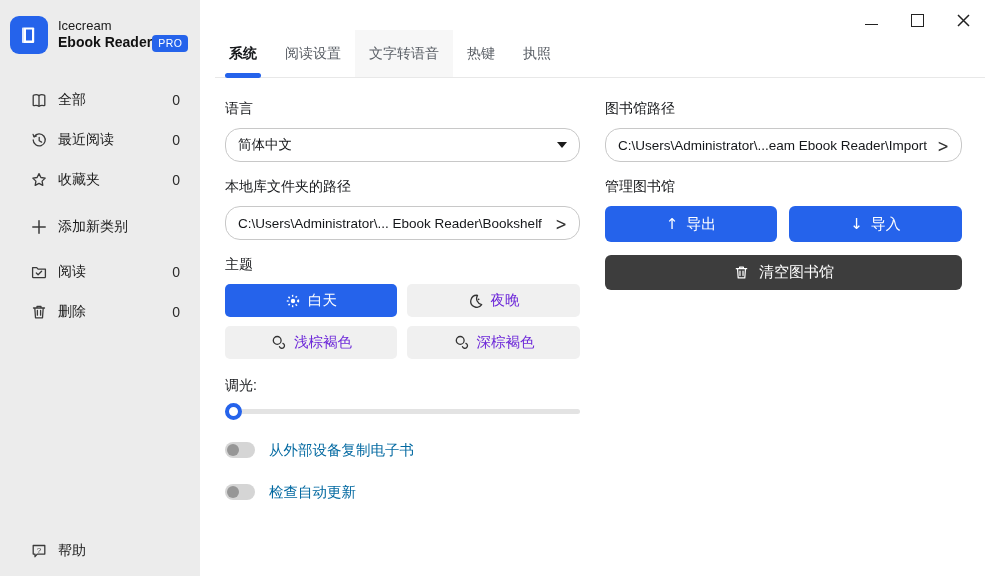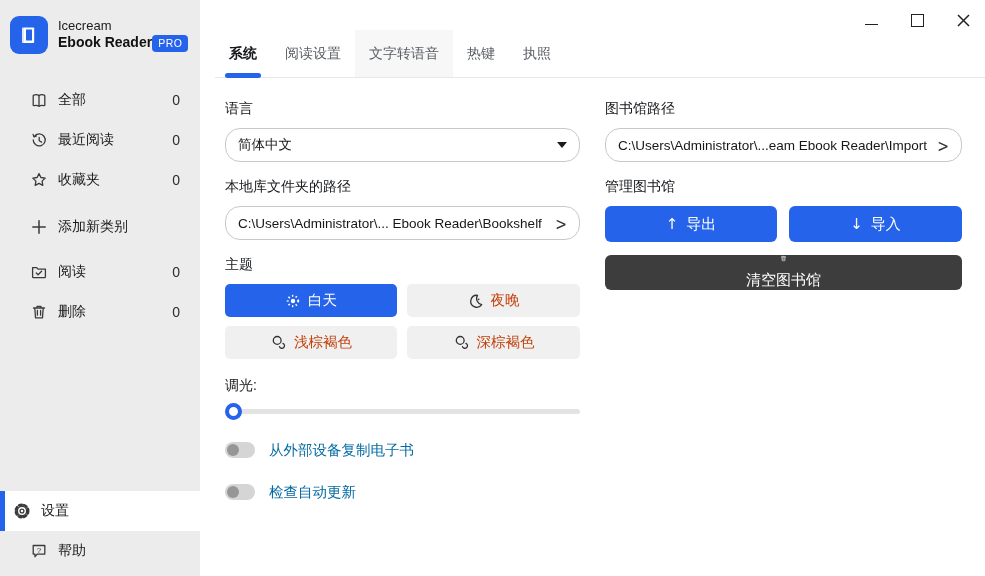--- a/index.html
+++ b/index.html
@@ -48,38 +48,38 @@
   .col-right { position:absolute; left:380px; top:0; width:357px; }
 
   .field-label { font-size:14px; color:#15171a; height:16px; line-height:16px; margin-bottom:12px; }
   .input-box { height:34px; border:1px solid #c8c8c8; border-radius:15px; background:#fff; display:flex; align-items:center; padding:0 12px; font-size:13.5px; color:#15171a; cursor:pointer; }
   .input-box .val { white-space:nowrap; overflow:hidden; }
   .caret-down { margin-left:auto; width:0; height:0; border-left:5px solid transparent; border-right:5px solid transparent; border-top:6px solid #1b1b1b; }
   .chevron { margin-left:auto; font-size:14px; color:#333; transform:scaleY(1.3); font-family:"DejaVu Sans",sans-serif; }
   .spacer16 { height:16px; } .spacer18 { height:18px; }
 
   .theme-grid { display:grid; grid-template-columns:172px 173px; gap:9px 10px; }
-  .theme-btn { height:33px; border-radius:5px; background:#f0f0f0; border:none; display:flex; align-items:center; justify-content:center; gap:7px; font-size:14.5px; color:#c2410c; cursor:pointer; font-family:inherit; }
+  .theme-btn { height:33px; border-radius:5px; background:#f0f0f0; border:none; display:flex; align-items:center; justify-content:center; gap:7px; font-size:14.5px; color:#6d28d9; cursor:pointer; font-family:inherit; }
   .theme-btn.active { background:#2563eb; color:#fff; }
   .theme-btn svg { flex:0 0 auto; }
 
   .slider { position:relative; height:17px; margin-top:10px; cursor:pointer; }
   .slider .track { position:absolute; top:6px; left:0; right:0; height:5px; border-radius:3px; background:#e3e3e3; }
   .slider .knob { position:absolute; top:0; left:0; width:17px; height:17px; border-radius:50%; background:#fff; border:4.5px solid #2563eb; }
 
   .toggle-row { display:flex; align-items:center; gap:14px; height:24px; margin-top:18px; }
   .toggle-row:first-of-type { margin-top:26px; }
   .toggle { position:relative; width:30px; height:16px; border-radius:8px; background:#d5d5d5; cursor:pointer; flex:0 0 auto; }
   .toggle .tknob { position:absolute; top:2px; left:2px; width:12px; height:12px; border-radius:50%; background:#969696; }
   .toggle-lbl { font-size:14.5px; color:#0369a1; }
 
   .btn-row { display:grid; grid-template-columns:172px 173px; gap:12px; }
   .btn { height:36px; border:none; border-radius:6px; background:#2563eb; color:#fff; font-size:15px; display:flex; align-items:center; justify-content:center; gap:8px; cursor:pointer; font-family:inherit; }
   .btn .arrow { font-size:15px; font-family:"DejaVu Sans",sans-serif; }
-  .btn-dark { width:100%; height:35px; margin-top:13px; border:none; border-radius:6px; background:#3d3d3d; color:#fff; font-size:15px; display:flex; align-items:center; justify-content:center; gap:9px; cursor:pointer; font-family:inherit;flex-direction:column; }
+  .btn-dark { width:100%; height:35px; margin-top:13px; border:none; border-radius:6px; background:#3d3d3d; color:#fff; font-size:15px; display:flex; align-items:center; justify-content:center; gap:9px; cursor:pointer; font-family:inherit; }
   svg.ic-w { stroke:#fff; stroke-width:1.3; fill:none; stroke-linecap:round; stroke-linejoin:round; }
 </style>
 </head>
 <body>
 
 <div class="window">
 
   <aside class="sidebar">
     <div class="logo-block">
       <div class="logo">
@@ -155,30 +155,20 @@
           <svg class="ic" width="18" height="18" viewBox="0 0 18 18">
             <path d="M3.5 5h11M7 5V3.4h4V5M4.8 5l.7 9.8h7L13.2 5M7.4 7.4v4.8M10.6 7.4v4.8"></path>
           </svg>
         </span>
         <span class="lbl">删除</span>
         <span class="count">0</span>
       </div>
     </nav>
 
     <div class="sidebar-bottom">
-      <div class="nav-item active">
-        <span class="icon">
-          <svg width="18" height="18" viewBox="0 0 18 18" fill="none" stroke="#3a3a3a" stroke-linecap="round">
-            <circle cx="9" cy="9" r="6.2" stroke-width="2.6" stroke-dasharray="2.6 2.5"></circle>
-            <circle cx="9" cy="9" r="4.6" stroke-width="1.3"></circle>
-            <circle cx="9" cy="9" r="1.9" stroke-width="1.3"></circle>
-          </svg>
-        </span>
-        <span class="lbl">设置</span>
-      </div>
       <div class="nav-item">
         <span class="icon">
           <svg class="ic" width="18" height="18" viewBox="0 0 18 18">
             <path d="M3.2 3.5h11.6v8.6H7.2l-2.2 2.6v-2.6H3.2z"></path>
             <text x="9" y="10.6" text-anchor="middle" font-size="8" fill="#3a3a3a" stroke="none" font-family="Liberation Sans, sans-serif">?</text>
           </svg>
         </span>
         <span class="lbl">帮助</span>
       </div>
     </div>

